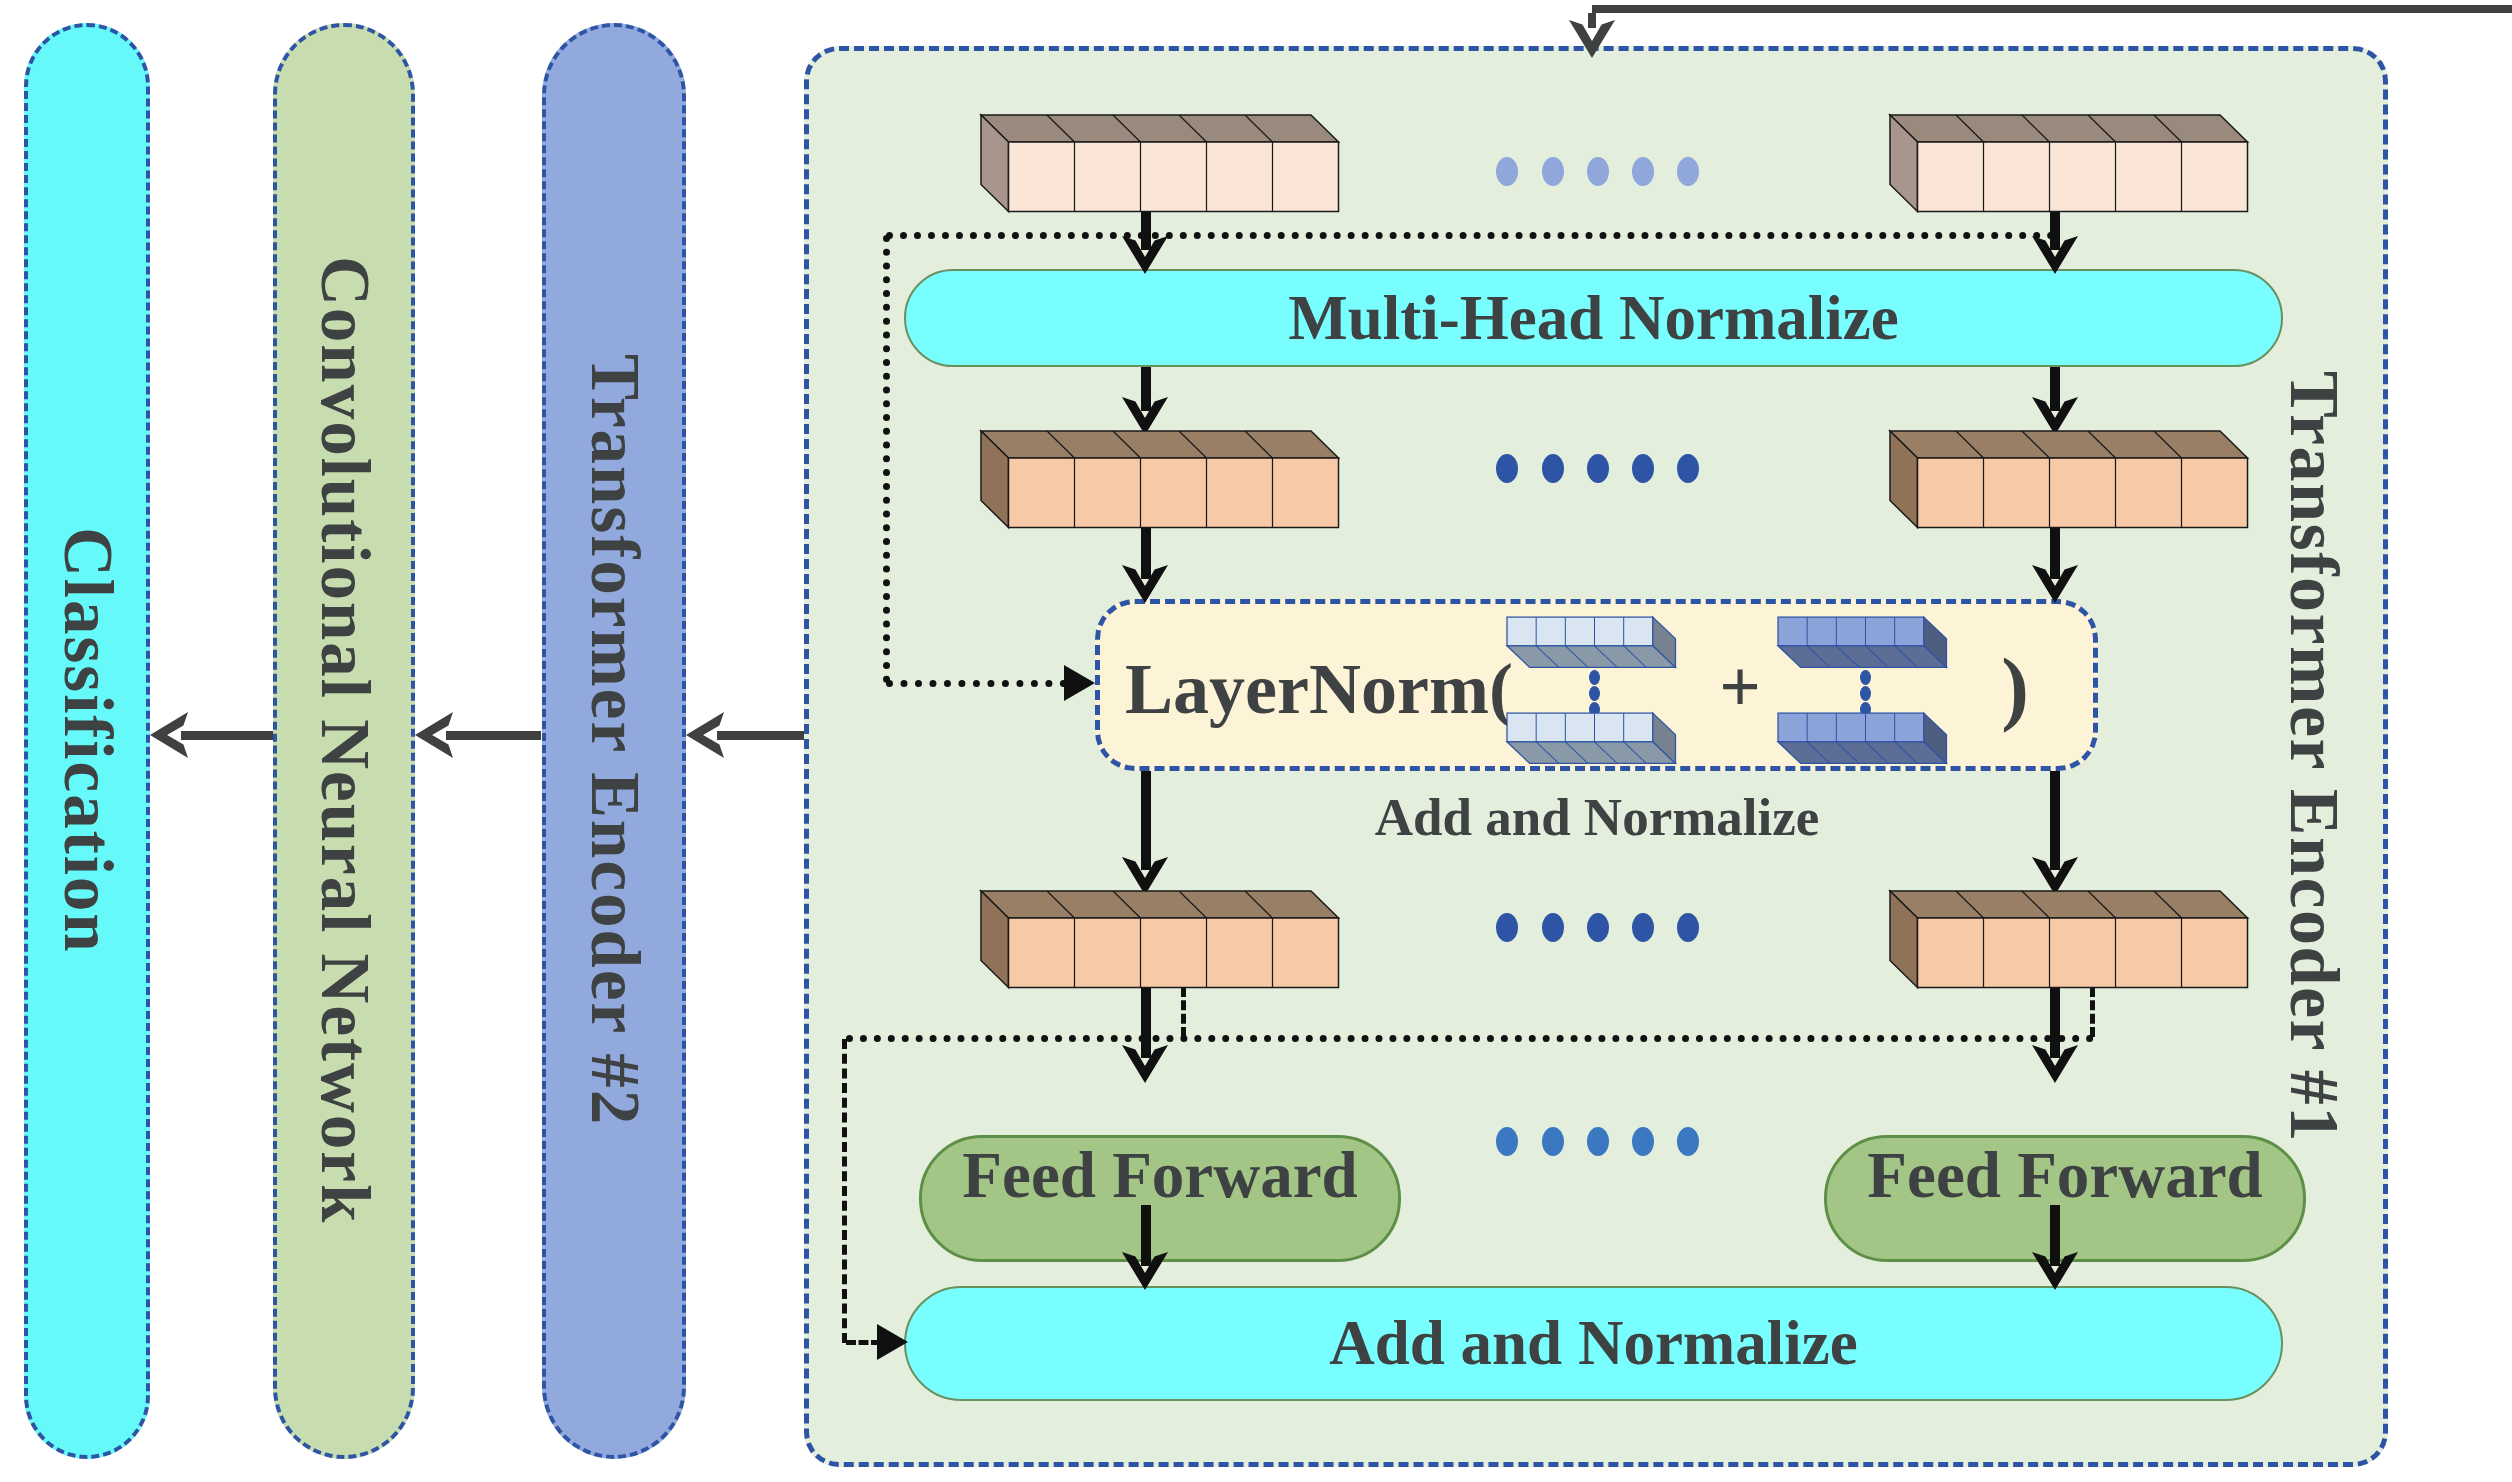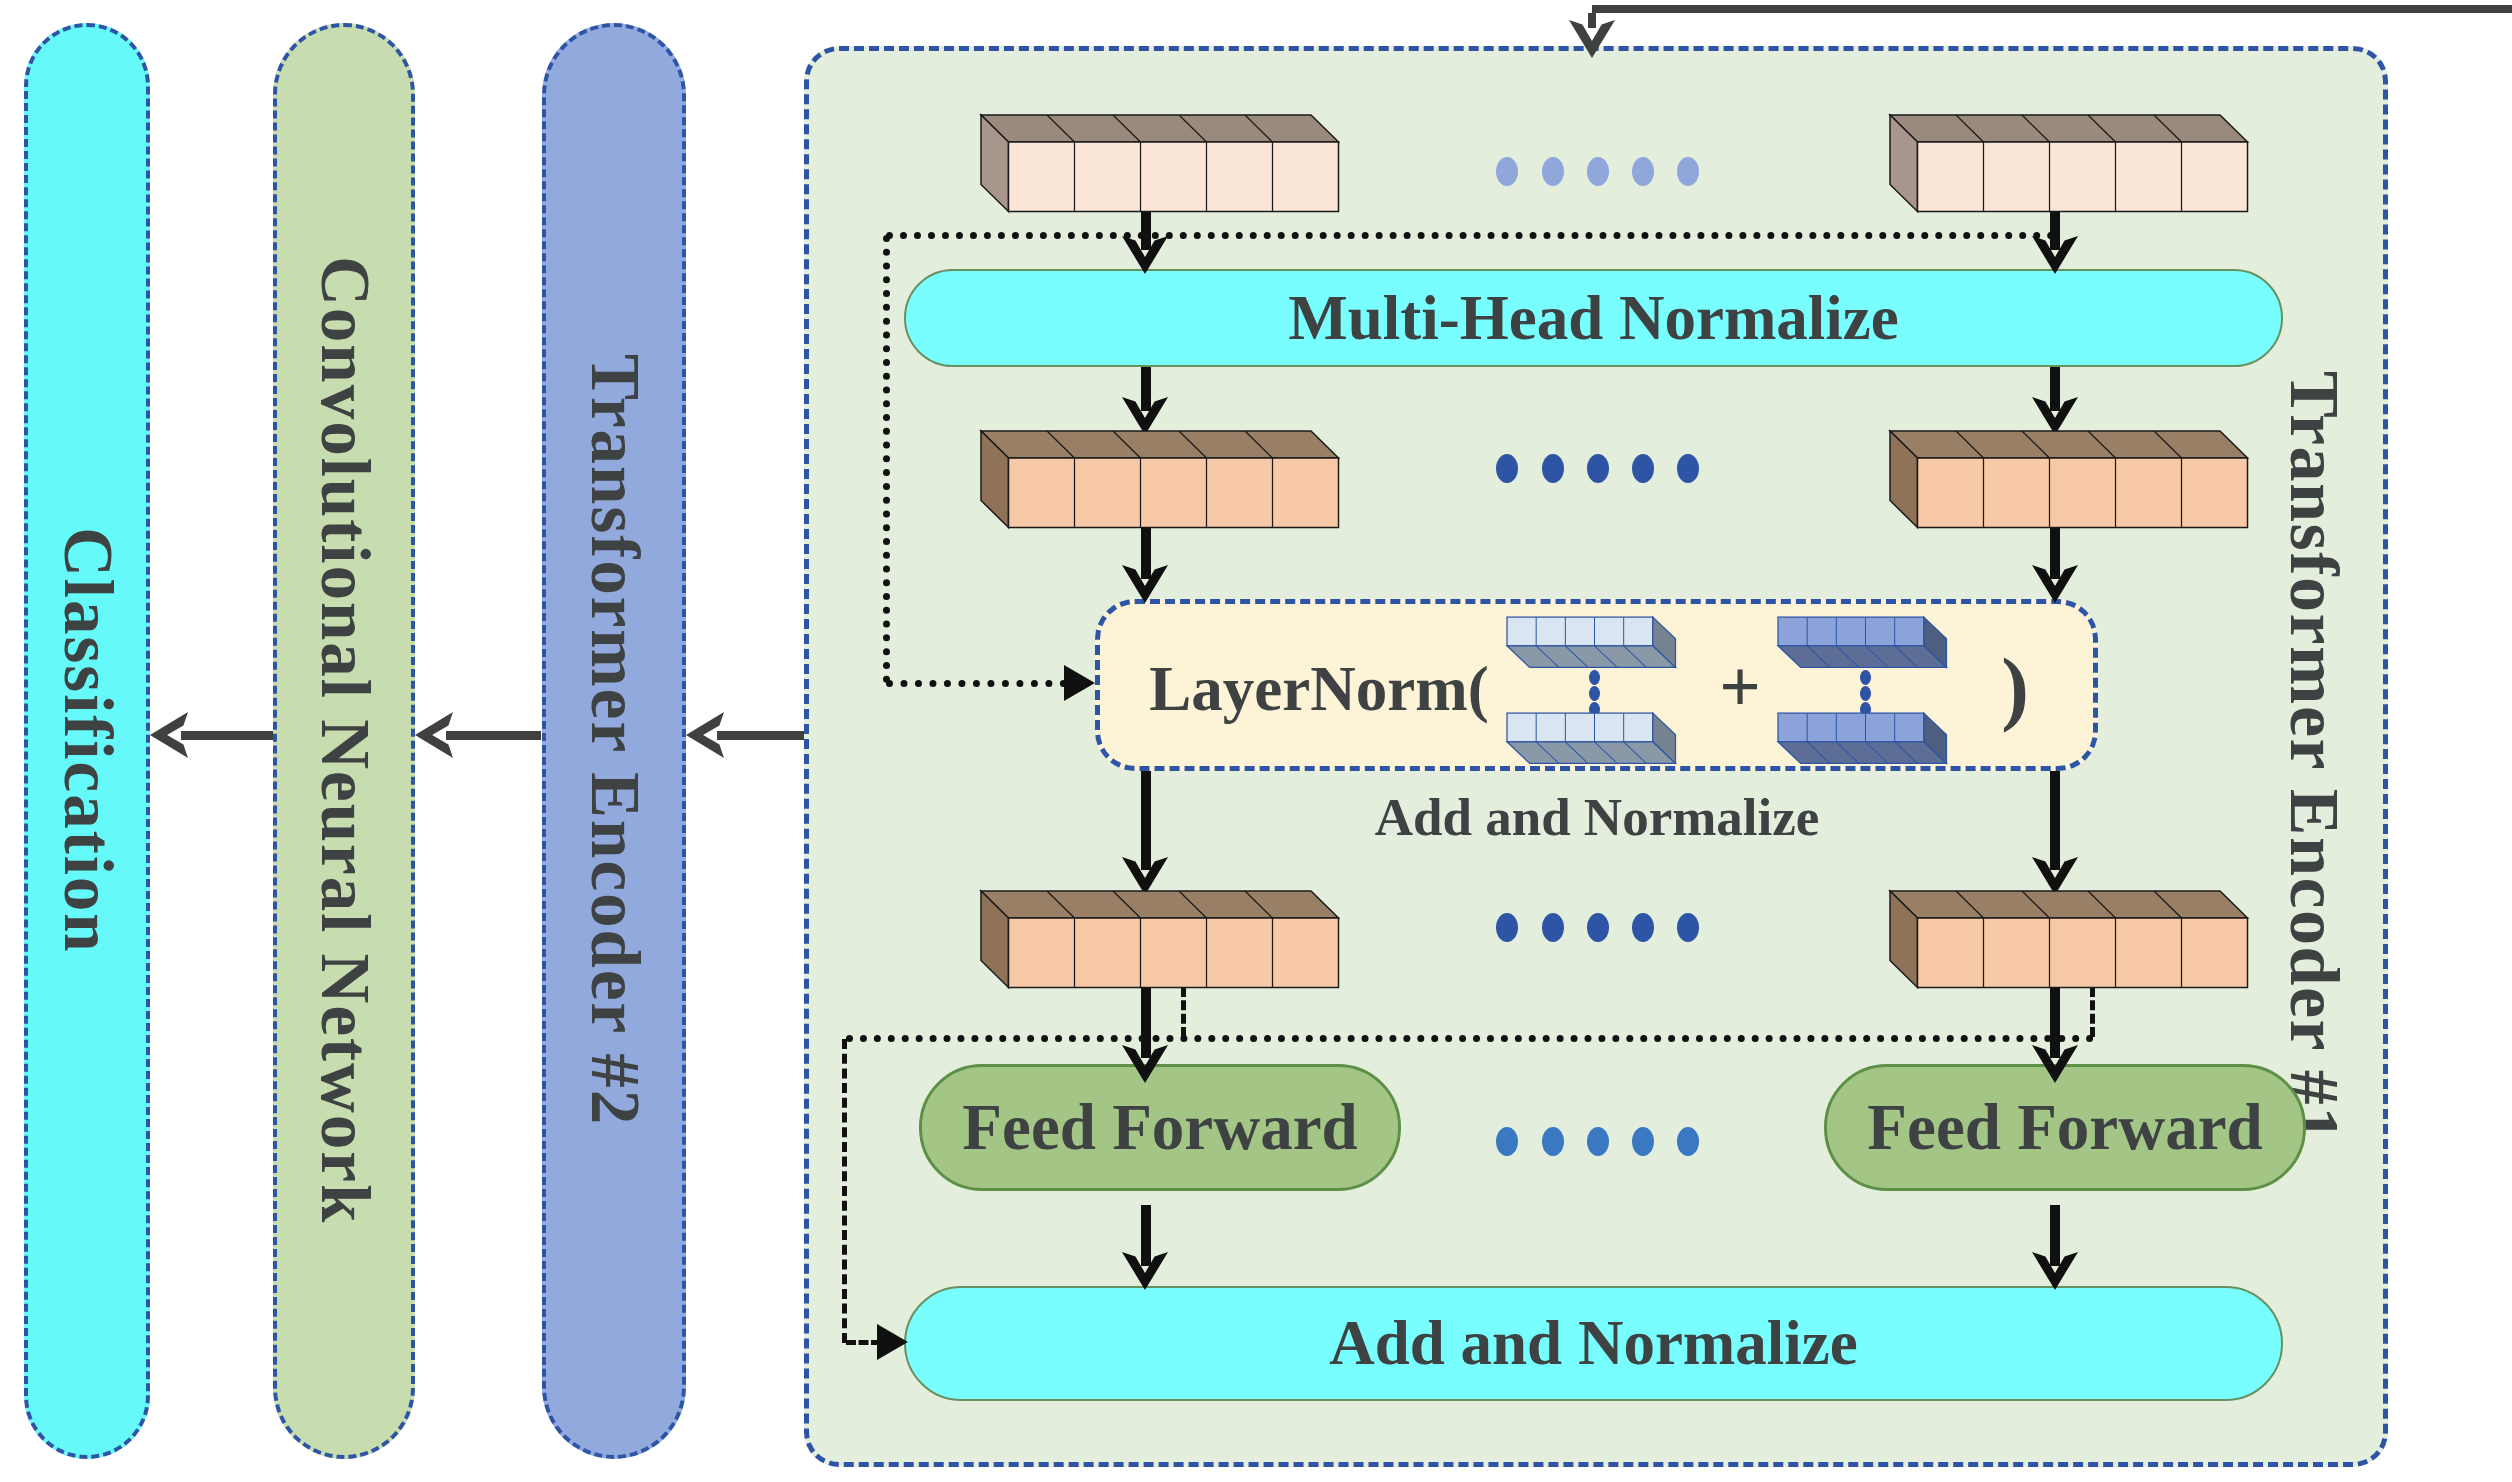--- a/index.html
+++ b/index.html
@@ -19,25 +19,25 @@
   #encoder-label{left:2261px;top:46px;width:106px;height:1421px;display:flex;align-items:center;justify-content:center;}
   #encoder-label span{writing-mode:vertical-rl;text-orientation:mixed;font-size:70px;letter-spacing:1.5px;white-space:nowrap;}
   
   .cyanbar{position:absolute;left:904px;width:1379px;background:#78FEFE;border:2px solid #69905F;
            border-radius:60px;display:flex;align-items:center;justify-content:center;box-sizing:border-box;font-size:63px;}
   #mha-bar{top:269px;height:98px;}
   #addnorm-bar{top:1286px;height:115px;}
   
   #ln-box{left:1095px;top:599px;width:1003px;height:172px;background:#FDF3D7;
           border:5px dashed #2E55A5;border-radius:40px;box-sizing:border-box;}
-  .lntext{position:absolute;transform:translate(-50%,-50%);font-size:63px;white-space:nowrap;}
+  .lntext{position:absolute;transform:translate(-50%,-50%);font-size:72px;white-space:nowrap;}
   #ln-caption{left:1597px;top:817px;transform:translate(-50%,-50%);font-size:53px;white-space:nowrap;}
   
-  .ffoval{position:absolute;top:1064px;width:482px;height:127px;background:#A3C687;border:3px solid #5E8F46;
-          border-radius:63px;display:flex;align-items:center;justify-content:center;box-sizing:border-box;font-size:65px;}
+  .ffoval{position:absolute;top:1135px;width:482px;height:127px;background:#A3C687;border:3px solid #5E8F46;
+          border-radius:63px;display:flex;align-items:flex-start;justify-content:center;box-sizing:border-box;font-size:65px;}
   
   .shaft-v{position:absolute;background:#101010;}
   .shaft-h{position:absolute;background:#3F4040;}
   .ah-down{position:absolute;width:48px;height:38px;background:#101010;
            clip-path:polygon(50% 100%,2% 0,30% 12%,50% 55%,70% 12%,98% 0);}
   .ah-left{position:absolute;width:38px;height:48px;background:#3F4040;
            clip-path:polygon(0 50%,100% 2%,88% 30%,45% 50%,88% 70%,100% 98%);}
   .ah-right-s{position:absolute;width:31px;height:36px;background:#101010;
            clip-path:polygon(100% 50%,0 0,0 100%);}
   .dotline-h{position:absolute;border-top:7px dotted #111111;}

